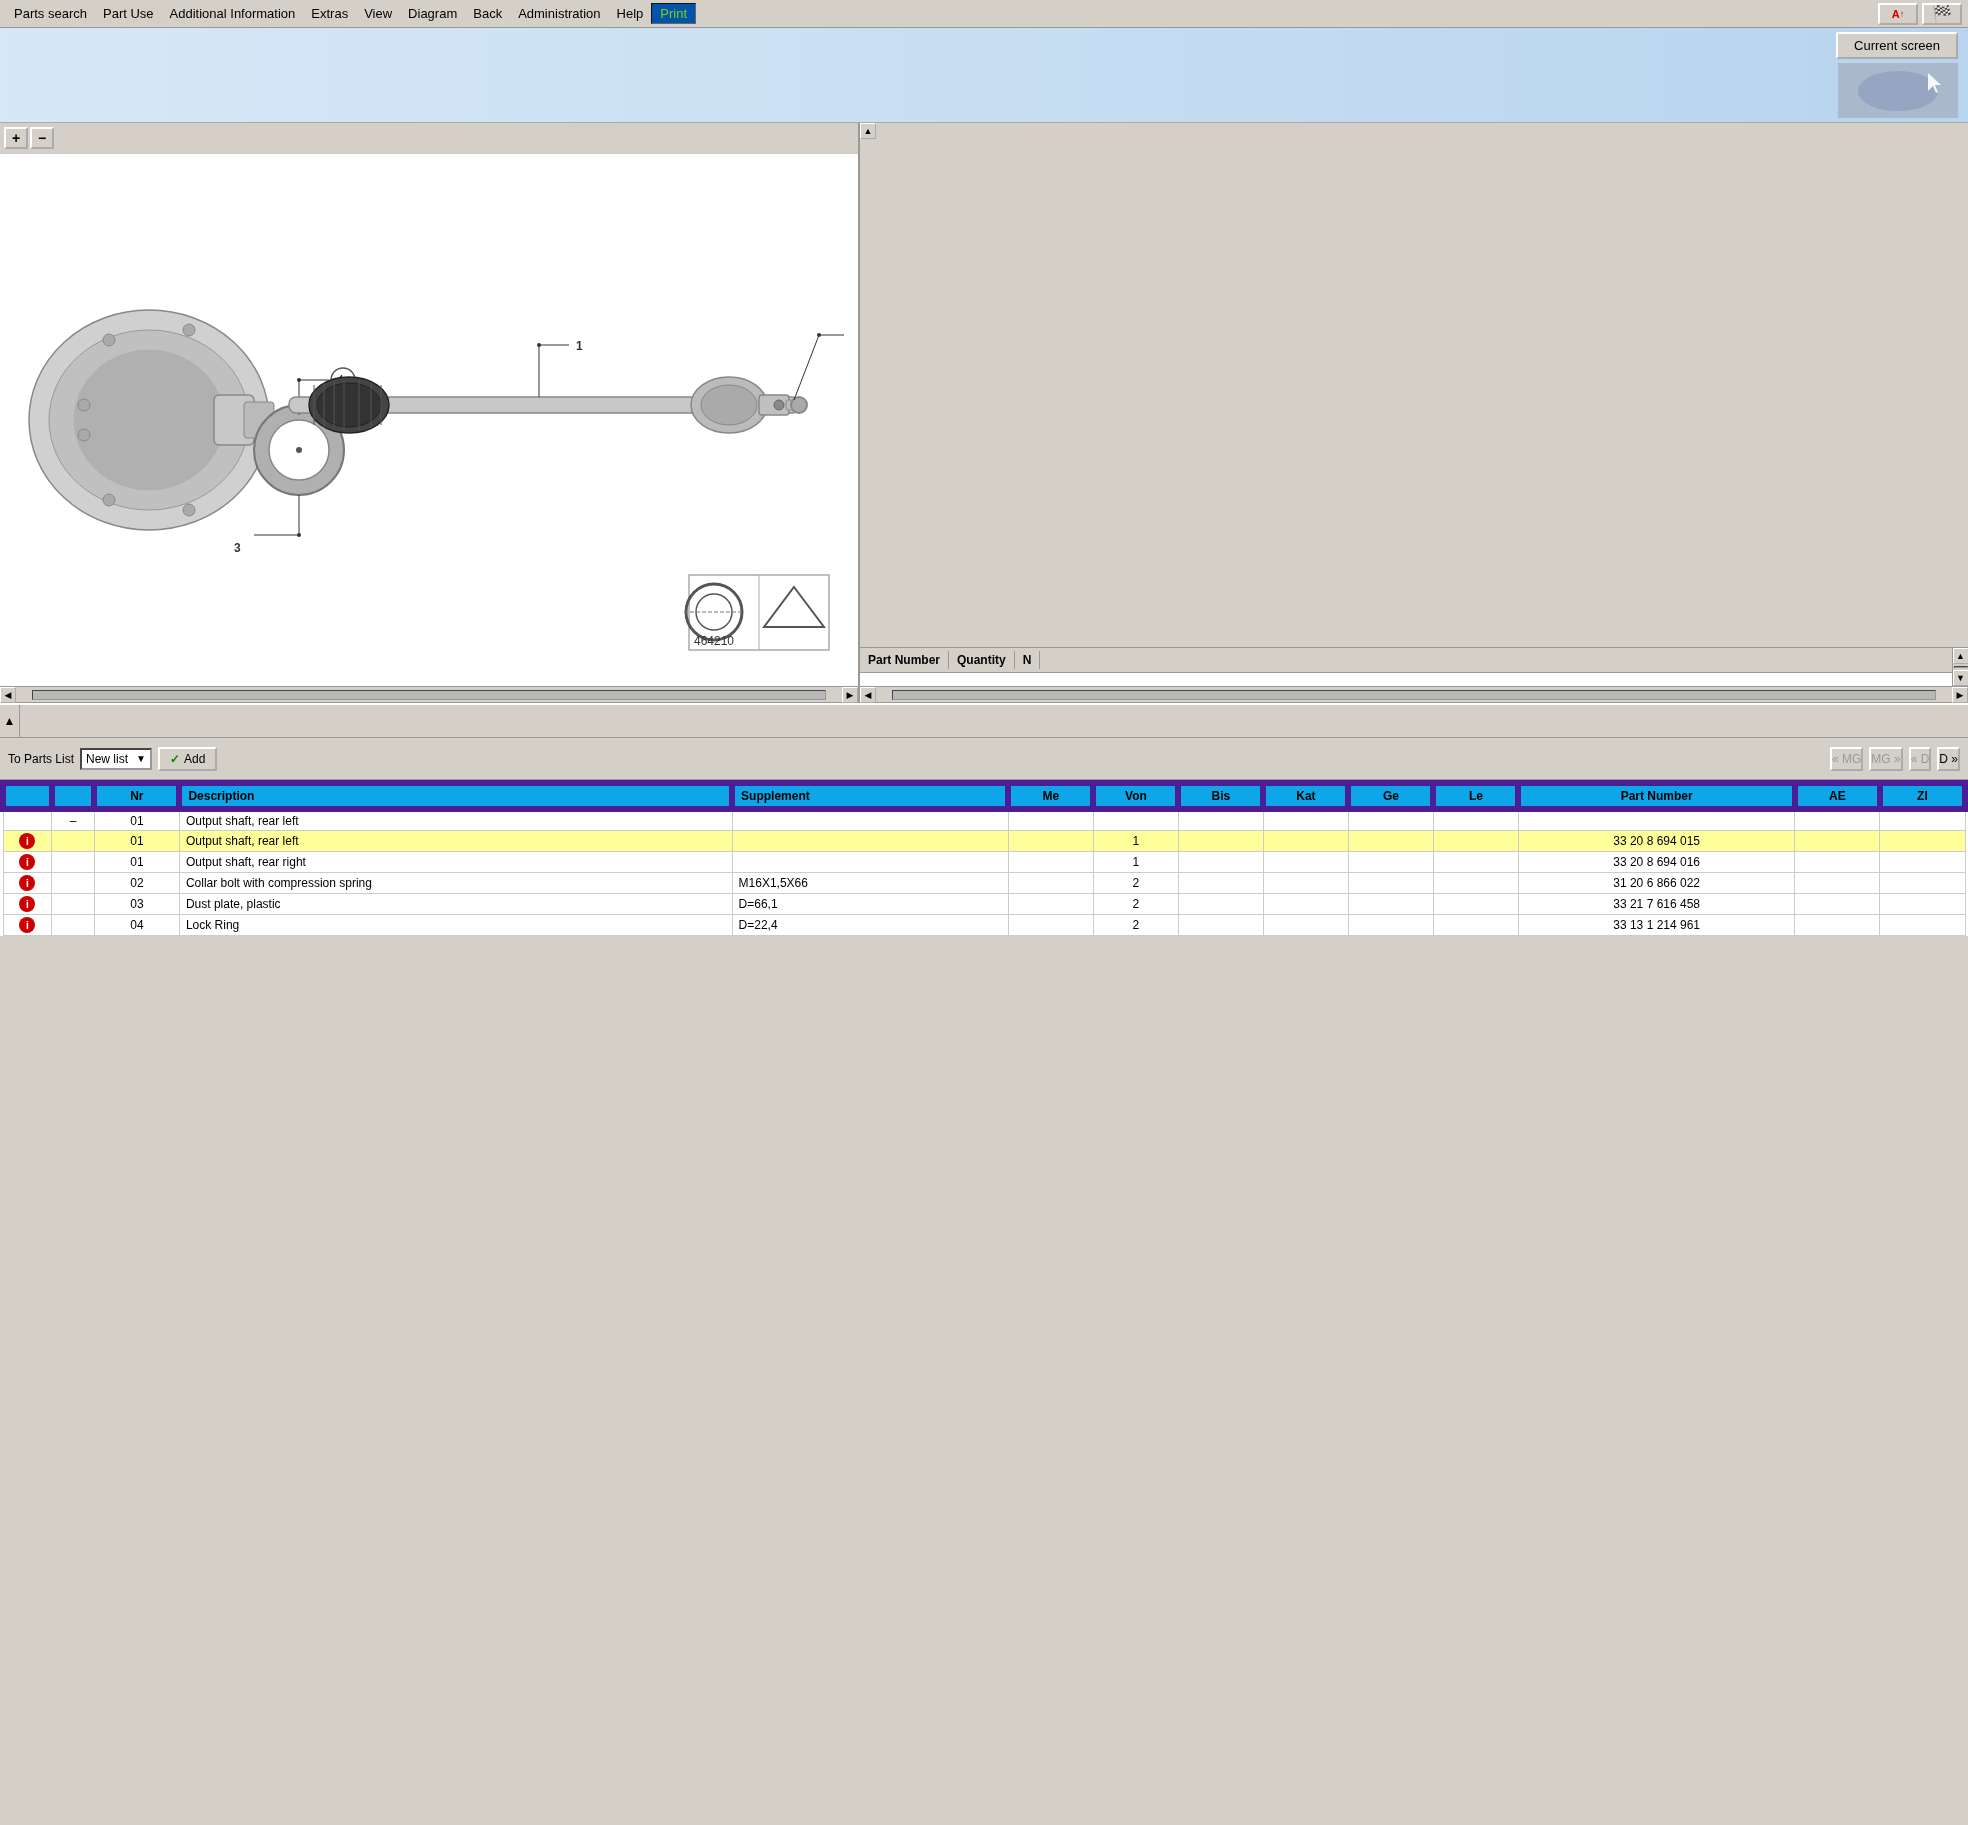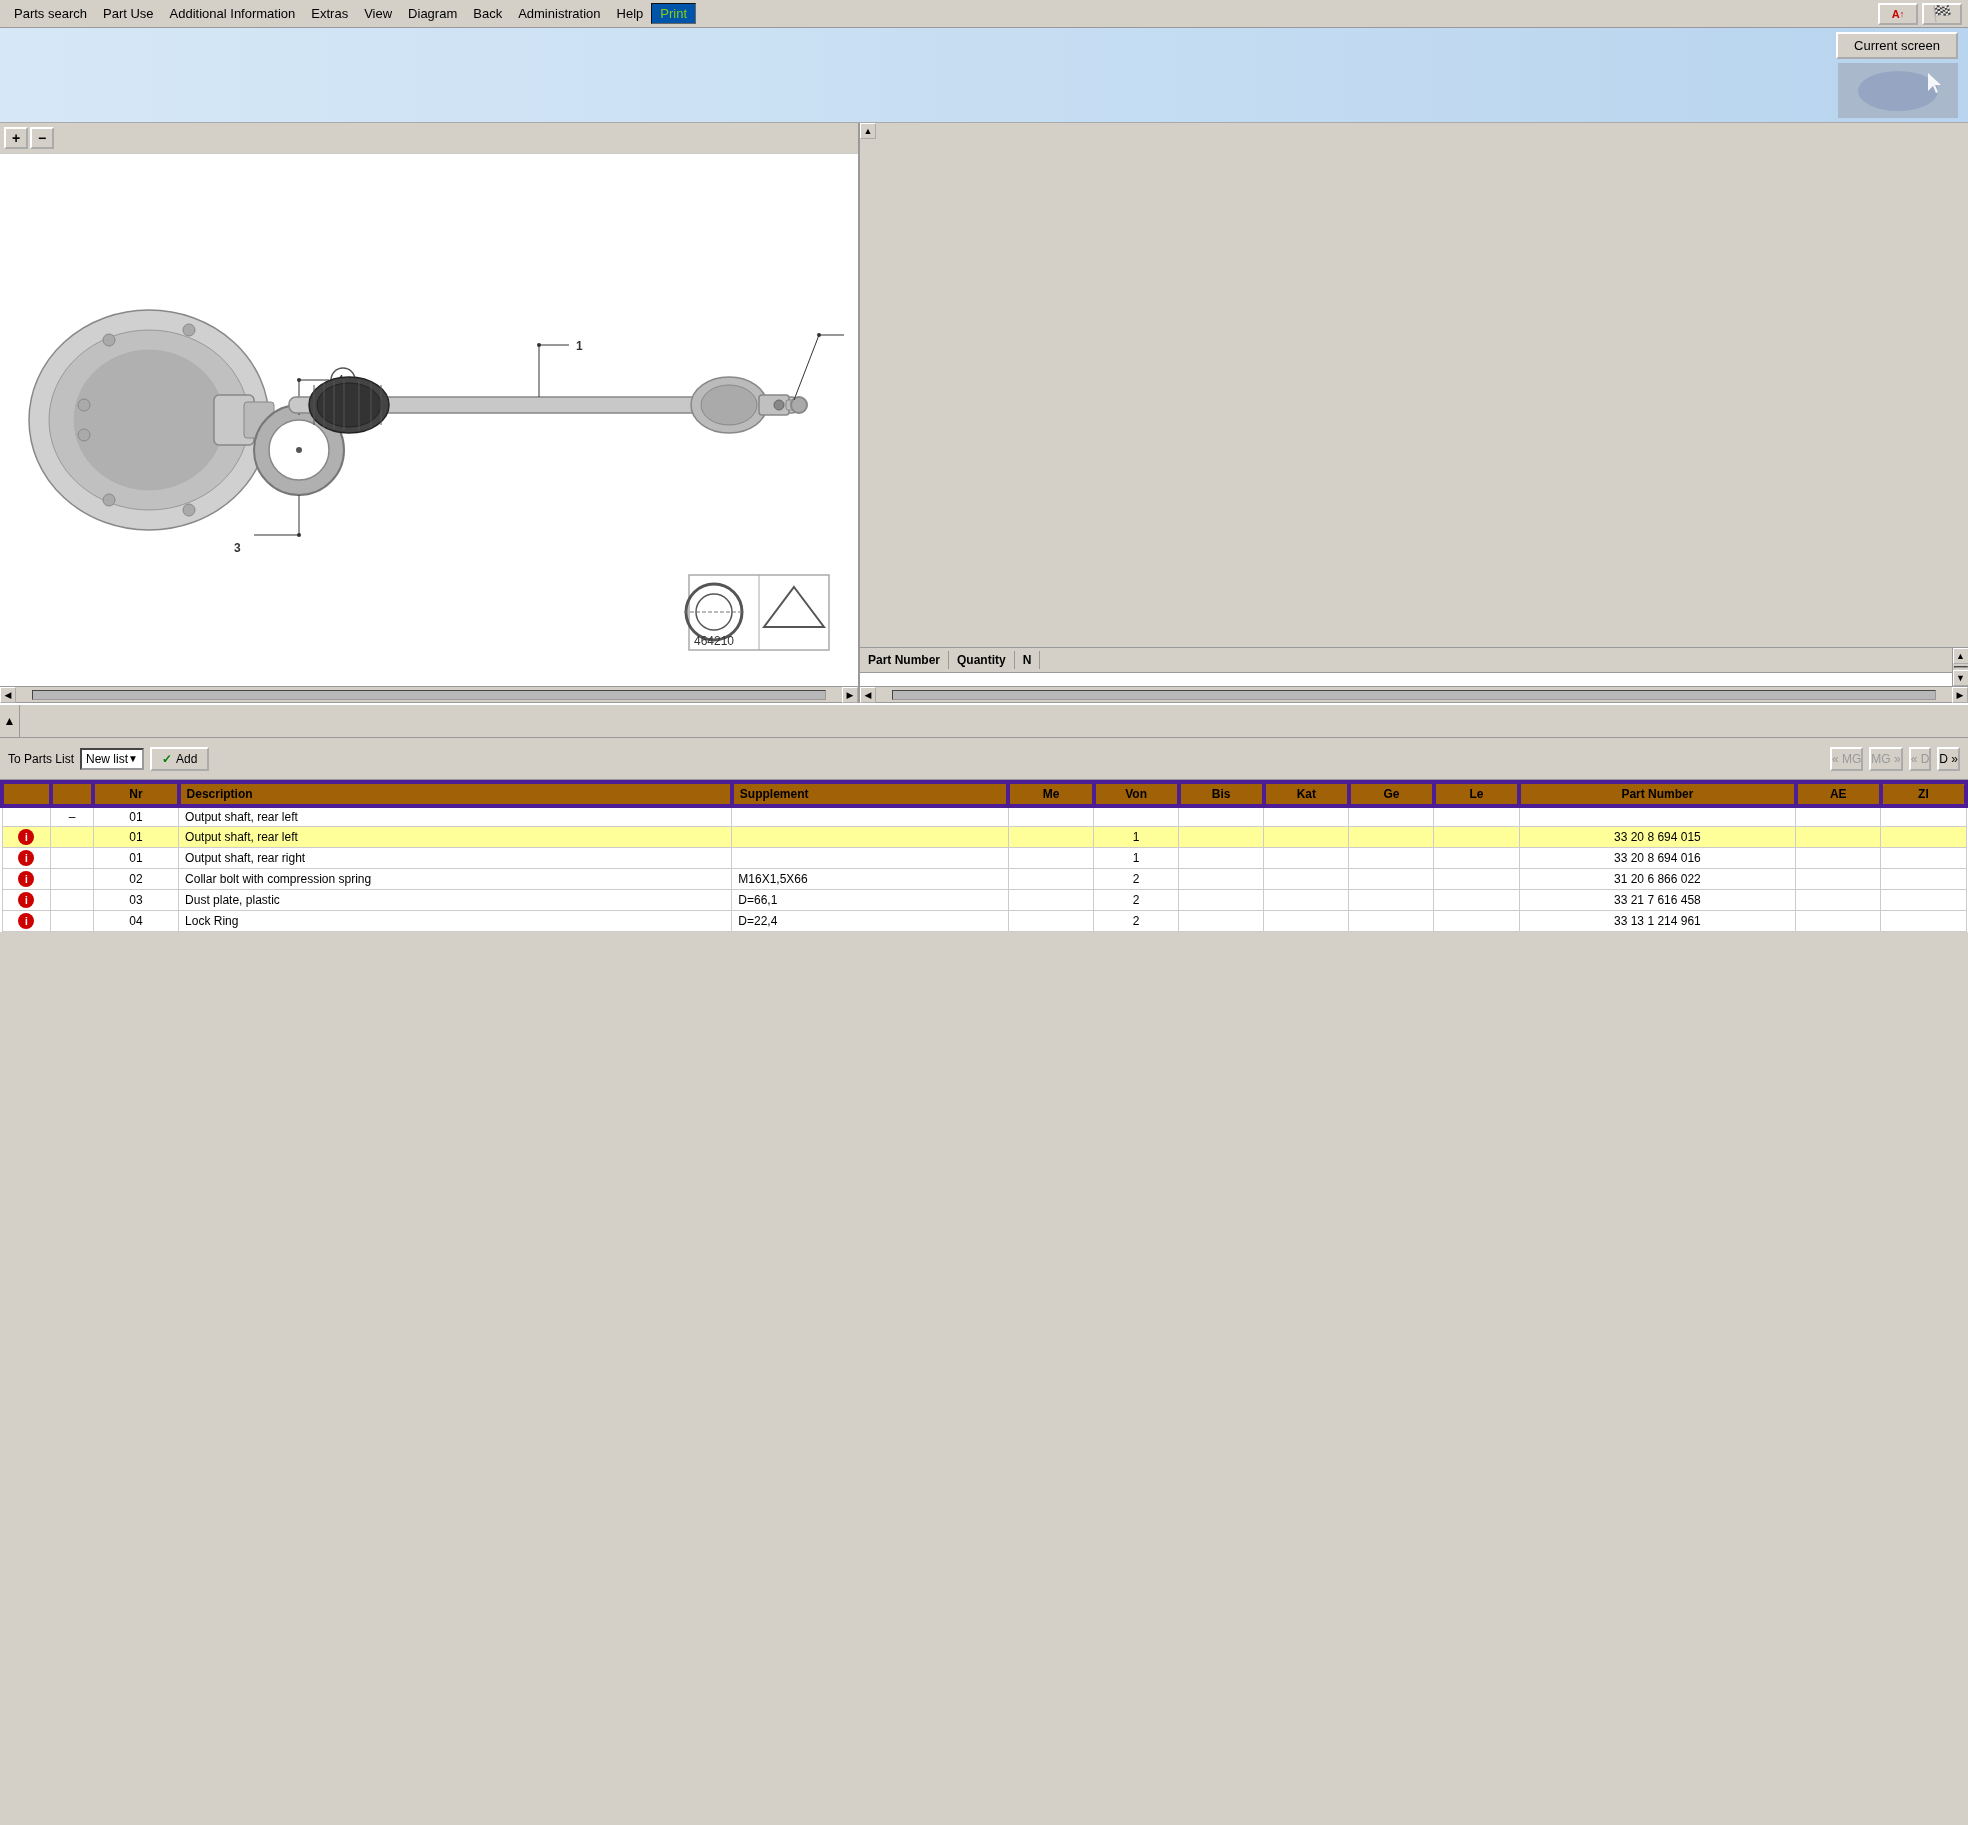--- a/index.html
+++ b/index.html
@@ -172,21 +172,21 @@
     .parts-toolbar-label {
       font-size: 12px; font-weight: normal;
     }
     .list-select {
       display: flex; align-items: center;
       background: #fff;
       border: 2px inset #999;
       padding: 2px 4px;
       cursor: pointer;
       font-size: 12px;
-      gap: 0;
+      gap: 8px;
     }
     .list-select .dropdown-arrow { font-size: 10px; }
     .add-btn {
       background: #d4d0c8;
       border: 2px outset #fff;
       padding: 3px 10px;
       cursor: pointer;
       display: flex; align-items: center; gap: 4px;
       font-size: 12px;
     }
@@ -206,22 +206,22 @@
 
     
     .parts-table-wrapper {
       background: #fff;
     }
     .parts-table {
       width: 100%;
       border-collapse: collapse;
     }
     .parts-table th {
-      background: #a16207;
-      border: 4px solid #4c1d95;
+      background: #0ea5e9;
+      border: 6px solid #4c1d95;
       padding: 3px 6px;
       font-size: 12px;
       font-weight: bold;
       text-align: center;
     }
     .parts-table td {
       border: 1px solid #ccc;
       padding: 2px 6px;
       font-size: 12px;
     }

